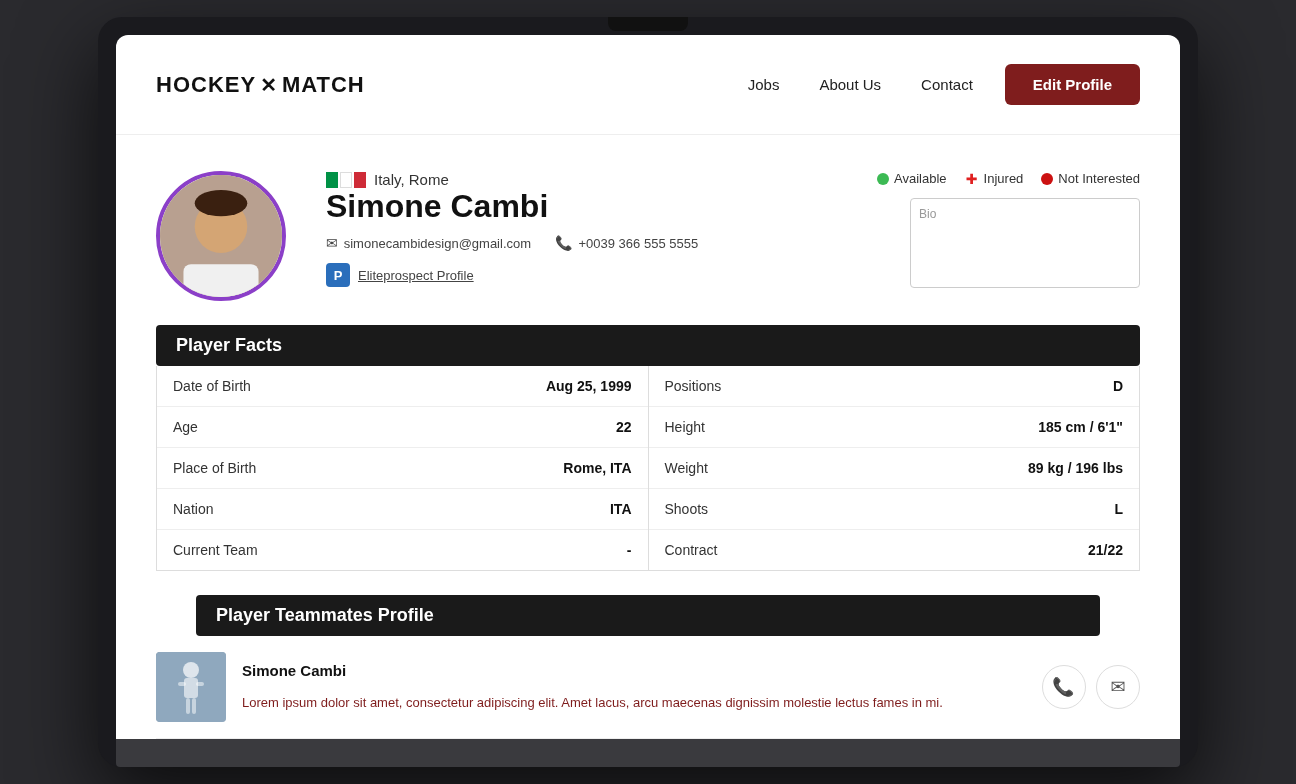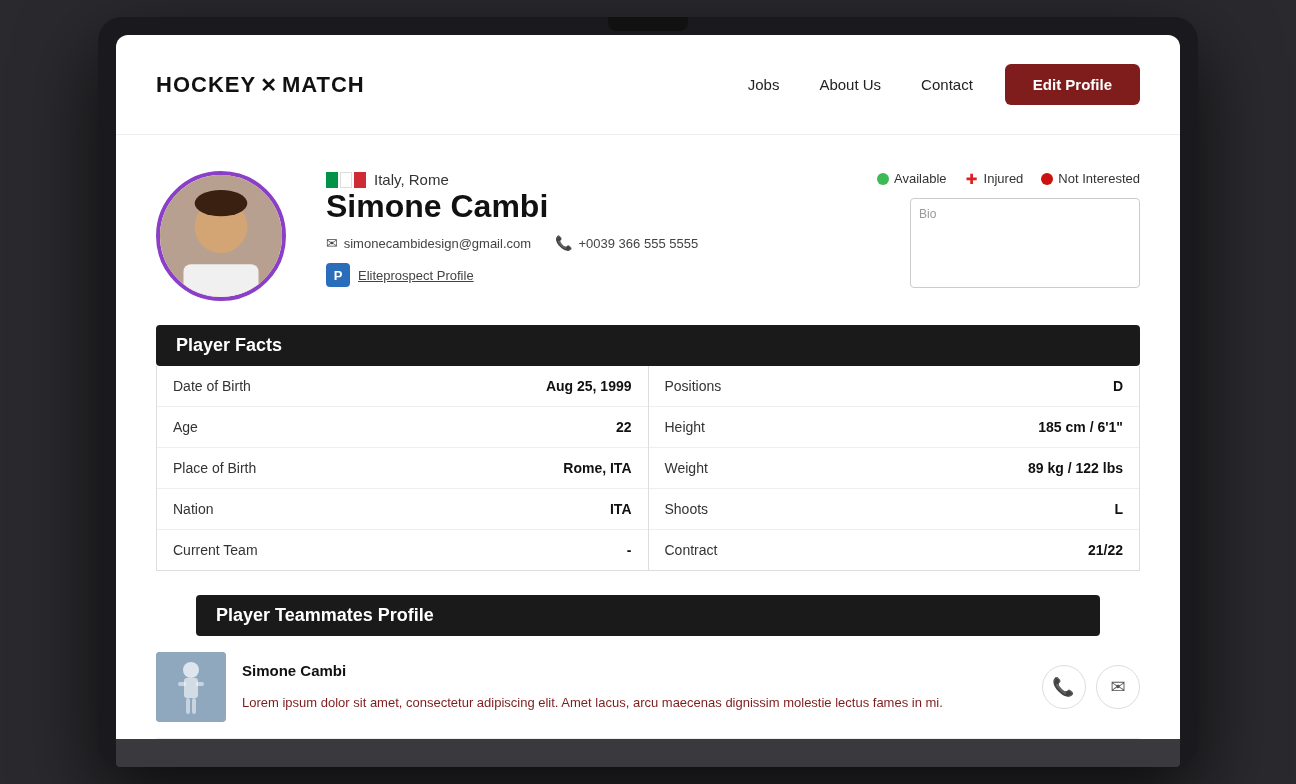--- a/index.html
+++ b/index.html
@@ -452,21 +452,21 @@
           <div class="fact-row">
             <span class="fact-label">Positions</span>
             <span class="fact-value">D</span>
           </div>
           <div class="fact-row">
             <span class="fact-label">Height</span>
             <span class="fact-value">185 cm / 6'1"</span>
           </div>
           <div class="fact-row">
             <span class="fact-label">Weight</span>
-            <span class="fact-value">89 kg / 122 lbs</span>
+            <span class="fact-value">89 kg / 196 lbs</span>
           </div>
           <div class="fact-row">
             <span class="fact-label">Shoots</span>
             <span class="fact-value">L</span>
           </div>
           <div class="fact-row">
             <span class="fact-label">Contract</span>
             <span class="fact-value">21/22</span>
           </div>
         </div>

